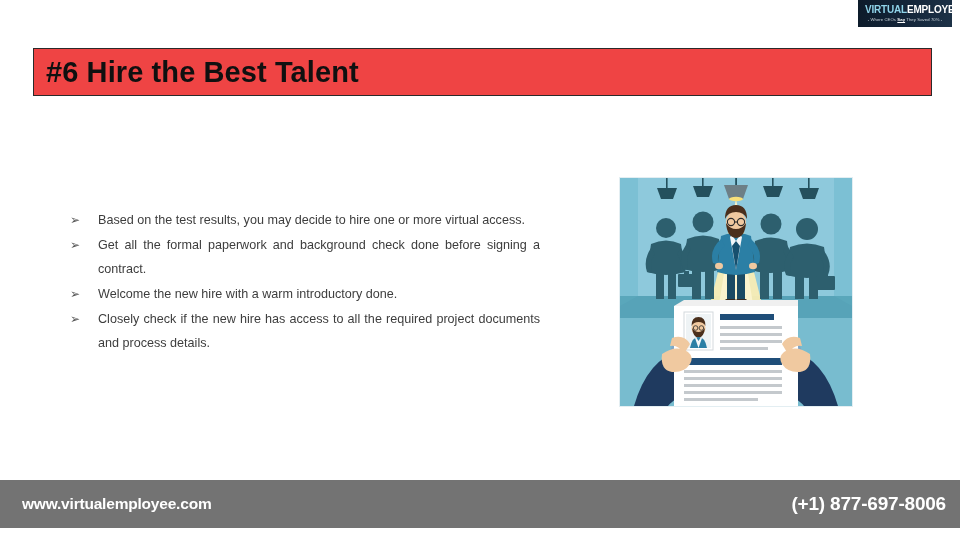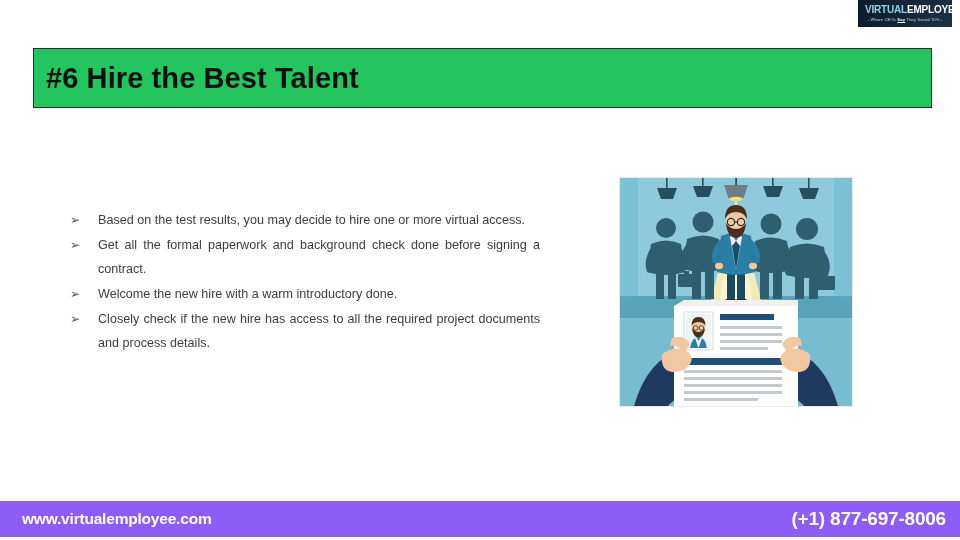--- a/index.html
+++ b/index.html
@@ -57,22 +57,22 @@
     font-weight: bold;
     text-decoration: underline;
   }
 
   
   .title-banner {
     position: absolute;
     left: 33px;
     top: 48px;
     width: 899px;
-    height: 60px;
-    background: #22c55e;
+    height: 48px;
+    background: #ef4444;
     border: 1px solid #2a2a2a;
     box-sizing: border-box;
   }
   .title-banner .title-text {
     position: absolute;
     left: 12px;
     top: 50%;
     transform: translateY(-50%);
     font-size: 29px;
     font-weight: bold;
@@ -122,24 +122,24 @@
     box-sizing: border-box;
     overflow: hidden;
     background: #7fc0d2;
   }
   .illustration svg { display: block; }
 
   
   .footer-bar {
     position: absolute;
     left: 0;
-    bottom: 3px;
+    bottom: 12px;
     width: 960px;
-    height: 36px;
-    background: #8b5cf6;
+    height: 48px;
+    background: #737373;
   }
   .footer-bar .footer-website {
     position: absolute;
     left: 22px;
     top: 50%;
     transform: translateY(-50%);
     font-size: 15.5px;
     font-weight: bold;
     color: #ffffff;
     white-space: nowrap;

